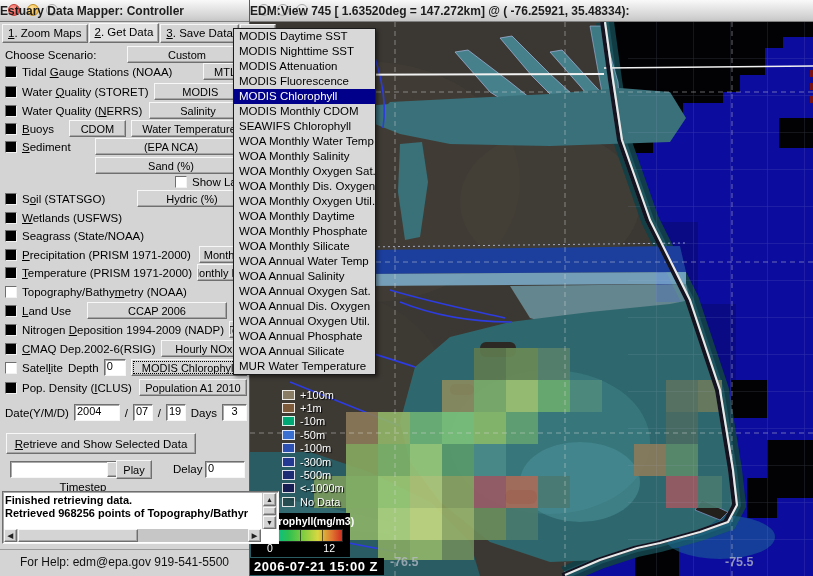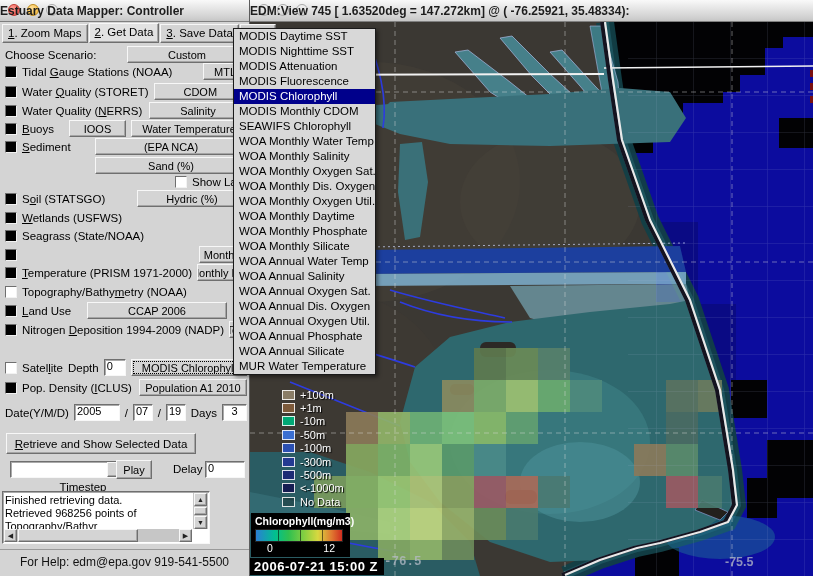--- a/index.html
+++ b/index.html
@@ -44,21 +44,21 @@
   .tab.active { background:#e2e2e2; height:20px; margin-top:-1px; }
 
   
   #dropdown { position:absolute; left:233px; top:28px; width:143px; z-index:6;
     background:#d8d8d8; border:1px solid #1a1a1a; box-shadow:2px 2px 4px rgba(0,0,0,.45); }
   .mi { height:15px; line-height:15px; font-size:11.5px; color:#000; padding-left:5px;
     white-space:nowrap; overflow:hidden; }
   .mi.selected { background:#00008b; color:#fff; }
 
   
-  #log { position:absolute; left:2px; top:491px; width:208px; height:53px; }
+  #log { position:absolute; left:2px; top:491px; width:277px; height:53px;font-weight:bold; }
   #log .lines { position:absolute; left:2px; top:2px; right:17px; bottom:14px;
     overflow:hidden; font-size:11px; line-height:13px; color:#000; }
   .sbv { position:absolute; right:1px; top:1px; width:15px; bottom:14px; background:#c6c6c6; }
   .sbh { position:absolute; left:1px; bottom:1px; height:13px; right:17px; background:#c6c6c6; }
   .sbbtn { position:absolute; width:13px; height:13px; font-size:7px; display:flex;
     align-items:center; justify-content:center; color:#222; }
   .sbthumb { position:absolute; background:#d4d4d4; }
 
   
   #mapwin { position:absolute; left:250px; top:0; width:563px; height:576px;
@@ -283,21 +283,21 @@
           <i style="left:66px"></i>
       </div>
       <div id="chl-minmax">
         <span>0</span>
         <span>12</span>
       </div>
     </div>
 
     <div id="timestamp">2006-07-21 15:00 Z</div>
 
-    <div class="lonlab" style="left:134px; top:555px;font-family:Liberation Mono, monospace;">-76.5</div>
+    <div class="lonlab" style="left:140px; top:555px;">-76.5</div>
     <div class="lonlab" style="left:475px; top:555px;">-75.5</div>
   </div>
 
   <div id="controller">
     <div class="titlebar">
       <div class="lights">
         <span class="light red"></span>
         <span class="light yellow"></span>
         <span class="light hollow"></span>
       </div>
@@ -318,33 +318,33 @@
 
     <div class="srow" style="top:63px">
       <span class="cb on"></span>
       <span class="lbl">Tidal <u>G</u>auge Stations (NOAA)</span>
       <div class="tkbtn raised" style="margin-left:auto; width:44px">MTL</div>
     </div>
 
     <div class="srow" style="top:83px">
       <span class="cb on"></span>
       <span class="lbl">Water <u>Q</u>uality (STORET)</span>
-      <div class="tkbtn raised" style="margin-left:auto; width:112px">CDOM</div>
+      <div class="tkbtn raised" style="margin-left:auto; width:112px">MODIS</div>
     </div>
 
     <div class="srow" style="top:102px">
       <span class="cb on"></span>
       <span class="lbl">Water Quality (<u>N</u>ERRS)</span>
       <div class="tkbtn raised" style="margin-left:auto; width:98px">Salinity</div>
     </div>
 
     <div class="srow" style="top:120px">
       <span class="cb on"></span>
       <span class="lbl"><u>B</u>uoys</span>
-      <div class="tkbtn raised" style="margin-left:10px; width:58px">IOOS</div>
+      <div class="tkbtn raised" style="margin-left:10px; width:58px">CDOM</div>
       <div class="tkbtn raised" style="margin-left:auto; width:118px">Water Temperature</div>
     </div>
 
     <div class="srow" style="top:138px">
       <span class="cb on"></span>
       <span class="lbl"><u>S</u>ediment</span>
       <div class="tkbtn raised" style="margin-left:auto; width:152px">(EPA NCA)</div>
     </div>
     <div class="srow" style="top:157px">
       <div class="tkbtn raised" style="margin-left:auto; width:152px">Sand (%)</div>
@@ -366,20 +366,21 @@
       <span class="lbl"><u>W</u>etlands (USFWS)</span>
     </div>
 
     <div class="srow" style="top:227px">
       <span class="cb on"></span>
       <span class="lbl">Sea<u>g</u>rass (State/NOAA)</span>
     </div>
 
     <div class="srow" style="top:246px">
       <span class="cb on"></span>
+      <span class="lbl"><u>P</u>recipitation (PRISM 1971-2000)</span>
       <div class="tkbtn raised" style="margin-left:auto; width:48px">Monthly</div>
     </div>
 
     <div class="srow" style="top:264px">
       <span class="cb on"></span>
       <span class="lbl"><u>T</u>emperature (PRISM 1971-2000)</span>
       <div class="tkbtn raised" style="margin-left:auto; width:76px">Monthly High</div>
     </div>
 
     <div class="srow" style="top:283px">
@@ -392,38 +393,43 @@
       <span class="lbl"><u>L</u>and Use</span>
       <div class="tkbtn raised" style="margin-left:auto; width:140px; margin-right:20px">CCAP 2006</div>
     </div>
 
     <div class="srow" style="top:321px">
       <span class="cb on"></span>
       <span class="lbl">Nitrogen <u>D</u>eposition 1994-2009 (NADP)</span>
       <div class="tkbtn raised" style="margin-left:auto; width:36px">Total</div>
     </div>
 
+    <div class="srow" style="top:340px">
+      <span class="cb on"></span>
+      <span class="lbl"><u>C</u>MAQ Dep.2002-6(RSIG)</span>
+      <div class="tkbtn raised" style="margin-left:auto; width:106px">Hourly NOx</div>
+    </div>
 
     <div class="srow" style="top:359px">
       <span class="cb"></span>
       <span class="lbl">Satel<u>l</u>ite</span>
       <span class="lbl">Depth</span>
       <div class="tkinput sunken" style="width:24px">0</div>
       <div class="tkbtn raised" style="margin-left:auto; width:130px; outline:1px dotted #000; outline-offset:-3px">MODIS Chlorophyll</div>
     </div>
 
     <div class="srow" style="top:379px">
       <span class="cb on"></span>
       <span class="lbl">Pop. Density (<u>I</u>CLUS)</span>
       <div class="tkbtn raised" style="margin-left:auto; width:108px">Population A1 2010</div>
     </div>
 
     <div class="srow" style="top:403px; height:19px">
       <span class="lbl">Date(Y/M/D)</span>
-      <div class="tkinput sunken" style="width:52px">2005</div>
+      <div class="tkinput sunken" style="width:52px">2004</div>
       <span class="lbl">/</span>
       <div class="tkinput sunken" style="width:22px">07</div>
       <span class="lbl">/</span>
       <div class="tkinput sunken" style="width:22px">19</div>
       <span class="lbl">Days</span>
       <div class="tkinput sunken" style="width:28px; text-align:center">3</div>
     </div>
 
     <div class="tkbtn raised" style="position:absolute; left:6px; top:433px; width:190px; height:21px; font-size:11.5px"><u>R</u>etrieve and Show Selected Data</div>
 

